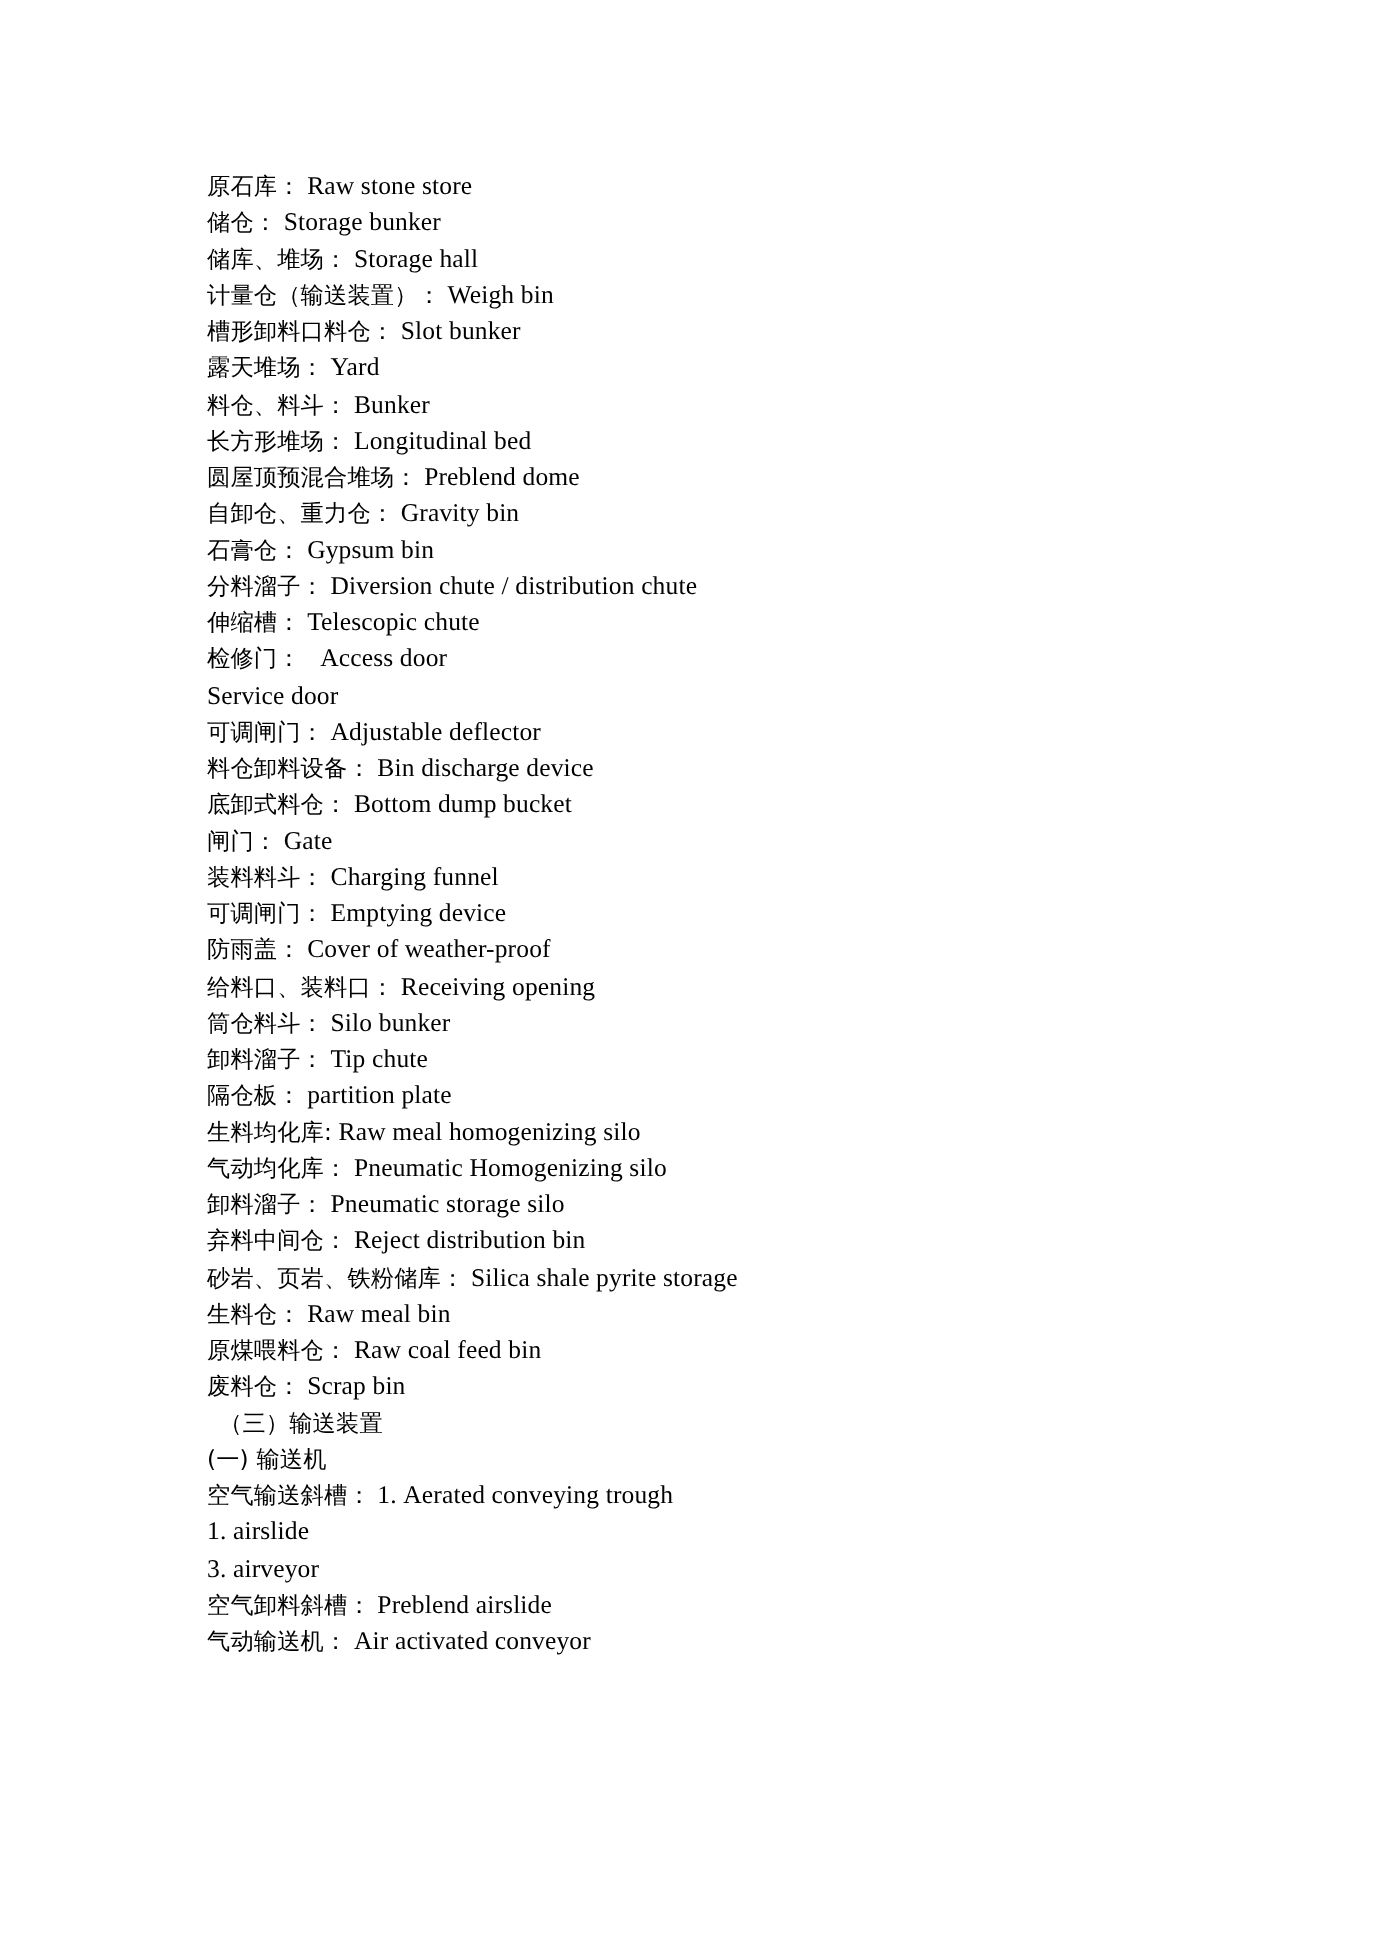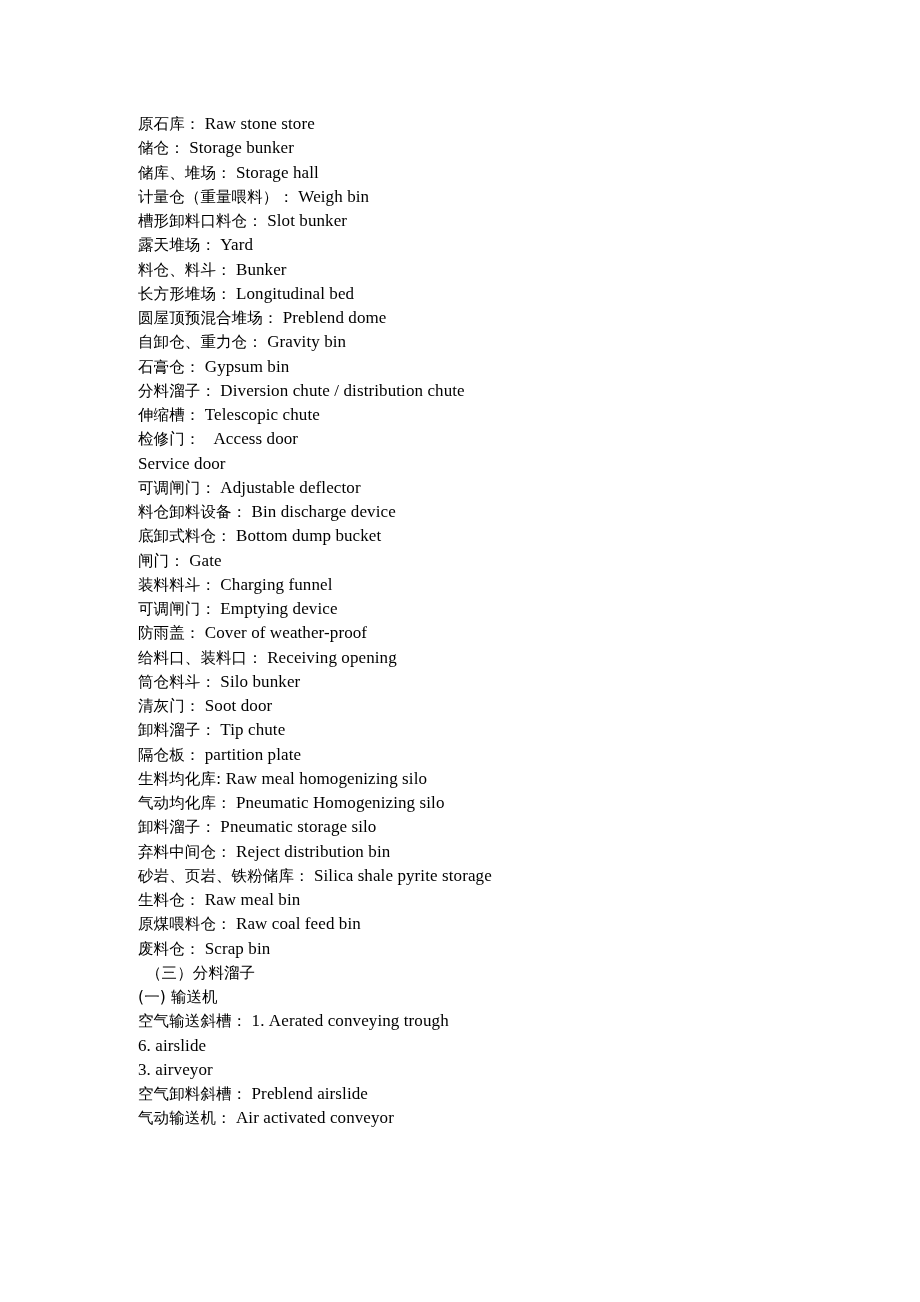--- a/index.html
+++ b/index.html
@@ -52,53 +52,52 @@
   }
 </style>
 </head>
 <body style="background: rgb(255, 255, 255); color: rgb(0, 0, 0);">
 
 <div id="page">
   <div id="doc-body">
       <div class="line"><span class="cn">原石库：</span><span class="en"> </span><span class="en">Raw stone store</span></div>
       <div class="line"><span class="cn">储仓：</span><span class="en"> </span><span class="en">Storage bunker</span></div>
       <div class="line"><span class="cn">储库、堆场：</span><span class="en"> </span><span class="en">Storage hall</span></div>
-      <div class="line"><span class="cn">计量仓（重量喂料）：</span><span class="en"> </span><span class="en">Weigh bin</span></div>
+      <div class="line"><span class="cn">计量仓（输送装置）：</span><span class="en"> </span><span class="en">Weigh bin</span></div>
       <div class="line"><span class="cn">槽形卸料口料仓：</span><span class="en"> </span><span class="en">Slot bunker</span></div>
       <div class="line"><span class="cn">露天堆场：</span><span class="en"> </span><span class="en">Yard</span></div>
       <div class="line"><span class="cn">料仓、料斗：</span><span class="en"> </span><span class="en">Bunker</span></div>
       <div class="line"><span class="cn">长方形堆场：</span><span class="en"> </span><span class="en">Longitudinal bed</span></div>
       <div class="line"><span class="cn">圆屋顶预混合堆场：</span><span class="en"> </span><span class="en">Preblend dome</span></div>
       <div class="line"><span class="cn">自卸仓、重力仓：</span><span class="en"> </span><span class="en">Gravity bin</span></div>
       <div class="line"><span class="cn">石膏仓：</span><span class="en"> </span><span class="en">Gypsum bin</span></div>
       <div class="line"><span class="cn">分料溜子：</span><span class="en"> </span><span class="en">Diversion chute / distribution chute</span></div>
       <div class="line"><span class="cn">伸缩槽：</span><span class="en"> </span><span class="en">Telescopic chute</span></div>
       <div class="line"><span class="cn">检修门：</span><span class="en"> </span><span class="en">  Access door</span></div>
       <div class="line"><span class="en"></span><span class="en">Service door</span></div>
       <div class="line"><span class="cn">可调闸门：</span><span class="en"> </span><span class="en">Adjustable deflector</span></div>
       <div class="line"><span class="cn">料仓卸料设备：</span><span class="en"> </span><span class="en">Bin discharge device</span></div>
       <div class="line"><span class="cn">底卸式料仓：</span><span class="en"> </span><span class="en">Bottom dump bucket</span></div>
       <div class="line"><span class="cn">闸门：</span><span class="en"> </span><span class="en">Gate</span></div>
       <div class="line"><span class="cn">装料料斗：</span><span class="en"> </span><span class="en">Charging funnel</span></div>
       <div class="line"><span class="cn">可调闸门：</span><span class="en"> </span><span class="en">Emptying device</span></div>
       <div class="line"><span class="cn">防雨盖：</span><span class="en"> </span><span class="en">Cover of weather-proof</span></div>
       <div class="line"><span class="cn">给料口、装料口：</span><span class="en"> </span><span class="en">Receiving opening</span></div>
       <div class="line"><span class="cn">筒仓料斗：</span><span class="en"> </span><span class="en">Silo bunker</span></div>
-      <div class="line"><span class="cn">清灰门：</span><span class="en"> </span><span class="en">Soot door</span></div>
       <div class="line"><span class="cn">卸料溜子：</span><span class="en"> </span><span class="en">Tip chute</span></div>
       <div class="line"><span class="cn">隔仓板：</span><span class="en"> </span><span class="en">partition plate</span></div>
       <div class="line"><span class="cn">生料均化库:</span><span class="en"> </span><span class="en">Raw meal homogenizing silo</span></div>
       <div class="line"><span class="cn">气动均化库：</span><span class="en"> </span><span class="en">Pneumatic Homogenizing silo</span></div>
       <div class="line"><span class="cn">卸料溜子：</span><span class="en"> </span><span class="en">Pneumatic storage silo</span></div>
       <div class="line"><span class="cn">弃料中间仓：</span><span class="en"> </span><span class="en">Reject distribution bin</span></div>
       <div class="line"><span class="cn">砂岩、页岩、铁粉储库：</span><span class="en"> </span><span class="en">Silica shale pyrite storage</span></div>
       <div class="line"><span class="cn">生料仓：</span><span class="en"> </span><span class="en">Raw meal bin</span></div>
       <div class="line"><span class="cn">原煤喂料仓：</span><span class="en"> </span><span class="en">Raw coal feed bin</span></div>
       <div class="line"><span class="cn">废料仓：</span><span class="en"> </span><span class="en">Scrap bin</span></div>
-      <div class="line indent"><span class="cn">（三）分料溜子</span></div>
+      <div class="line indent"><span class="cn">（三）输送装置</span></div>
       <div class="line"><span class="cn">(一) 输送机</span></div>
       <div class="line"><span class="cn">空气输送斜槽：</span><span class="en"> </span><span class="en">1. Aerated conveying trough</span></div>
-      <div class="line"><span class="en"></span><span class="en">6. airslide</span></div>
+      <div class="line"><span class="en"></span><span class="en">1. airslide</span></div>
       <div class="line"><span class="en"></span><span class="en">3. airveyor</span></div>
       <div class="line"><span class="cn">空气卸料斜槽：</span><span class="en"> </span><span class="en">Preblend airslide</span></div>
       <div class="line"><span class="cn">气动输送机：</span><span class="en"> </span><span class="en">Air activated conveyor</span></div>
     </div>
 </div>
 
 </body></html>

